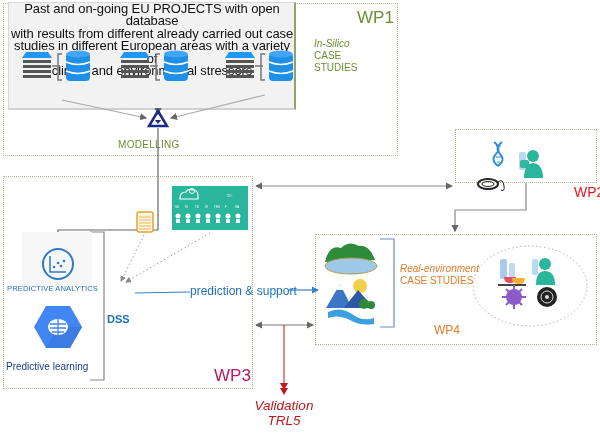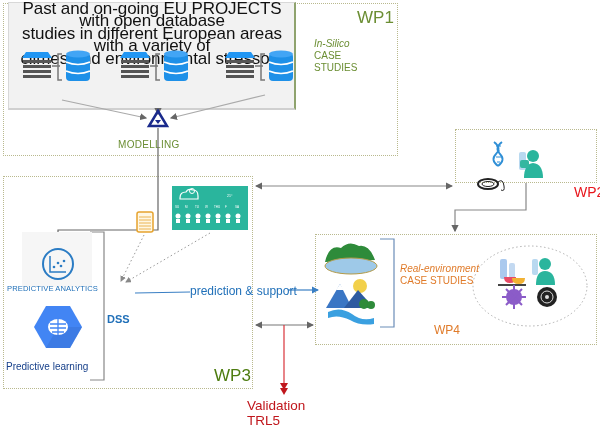--- a/index.html
+++ b/index.html
@@ -1,54 +1,55 @@
 <!DOCTYPE html>
 <html><head>
 <meta charset="utf-8">
 <style>
   html, body { margin:0; padding:0; background:#ffffff; }
   body { width:600px; height:433px; position:relative; overflow:hidden; font-family:"Liberation Sans", sans-serif; }
   .dotted-box { position:absolute; border:1px dotted #b9b98e; box-sizing:border-box; }
   .wp-label { position:absolute; font-size:17px; }
   svg.overlay { position:absolute; left:0; top:0; }
   .db-header { position:absolute; left:8px; top:2px; width:288px; height:108px; background:#f2f2f2; border:1px solid #d8d8d8; border-right:2px solid #8fa36e; border-bottom:2px solid #d0d0d0; box-sizing:border-box; }
-  .db-text { position:absolute; left:10px; top:3px; width:284px; text-align:center; font-size:17px; line-height:12.4px; color:#111; font-weight:normal; letter-spacing:-0.1px; }
+  .db-text { position:absolute; left:10px; top:3px; width:284px; text-align:center; font-size:13px; line-height:12.4px; color:#111; font-weight:normal; letter-spacing:-0.1px; }
   .insilico { position:absolute; left:314px; top:38px; width:56px; color:#6b8e33; font-size:10px; line-height:12px; }
   .insilico .it { font-style:italic; }
   .modelling { position:absolute; left:118px; top:139px; font-size:10px; color:#6b8e33; letter-spacing:0.3px; }
   .pa-label { position:absolute; left:7px; top:284px; font-size:7.6px; color:#1f6fb8; letter-spacing:0.1px; }
   .pl-label { position:absolute; left:6px; top:361px; font-size:10px; color:#17408a; }
   .dss { position:absolute; left:107px; top:286px; font-size:11px; color:#1f6fb8; font-weight:bold;margin-top:27px; }
   .pred { position:absolute; left:190px; top:284px; font-size:12px; color:#1f6fb8; }
-  .validation { position:absolute; left:247px; top:398px; width:74px; text-align:left; font-size:13.5px; line-height:15px; color:#c0161c; }
+  .validation { position:absolute; left:247px; top:398px; width:74px; text-align:center; font-size:13.5px; line-height:15px; color:#c0161c;font-style:italic; }
   .realenv { position:absolute; left:400px; top:263px; font-size:10px; line-height:12px; color:#e07b2a; }
   .realenv .it { font-style:italic; }
 </style>
 </head>
 <body>
 
 <div class="dotted-box" data-name="wp1-box" style="left:3px; top:3px; width:395px; height:153px;"></div>
 <div class="wp-label" data-name="wp1-label" style="left:357px; top:8px; color:#6b8e33;">WP1</div>
 
 <div class="dotted-box" data-name="wp2-box" style="left:455px; top:129px; width:142px; height:54px;"></div>
 <div class="wp-label" data-name="wp2-label" style="left:560px; top:184px; color:#e8151b; font-size:14px;">WP2</div>
 
 <div class="dotted-box" data-name="wp3-box" style="left:3px; top:176px; width:250px; height:213px;"></div>
-<div class="wp-label" data-name="wp3-label" style="left:214px; top:366px; color:#4d7c0f;">WP3</div>
+<div class="wp-label" data-name="wp3-label" style="left:214px; top:366px; color:#be185d;">WP3</div>
 
 <div class="dotted-box" data-name="wp4-box" style="left:315px; top:234px; width:282px; height:111px;"></div>
 <div class="wp-label" data-name="wp4-label" style="left:434px; top:323px; color:#e07b2a; font-size:12px;">WP4</div>
 
 <style>
   [data-name="wp2-label"] { left:558px !important; top:184px !important;margin-left:16px; }
 </style>
 
 <div class="db-header" data-name="database-panel"></div>
 <div class="db-text" data-name="database-caption">
   <div data-name="caption-line">Past and on-going EU PROJECTS with open database</div>
+  <div data-name="caption-line">with results from different already carried out case</div>
   <div data-name="caption-line">studies in different European areas with a variety of</div>
   <div data-name="caption-line">climes and environmental stressors</div>
 </div>
 
 <div class="insilico" data-name="insilico-case-studies-label">
   <div class="it" data-name="insilico-line">In-Silico</div>
   <div data-name="case-line">CASE</div>
   <div data-name="studies-line">STUDIES</div>
 </div>
 

